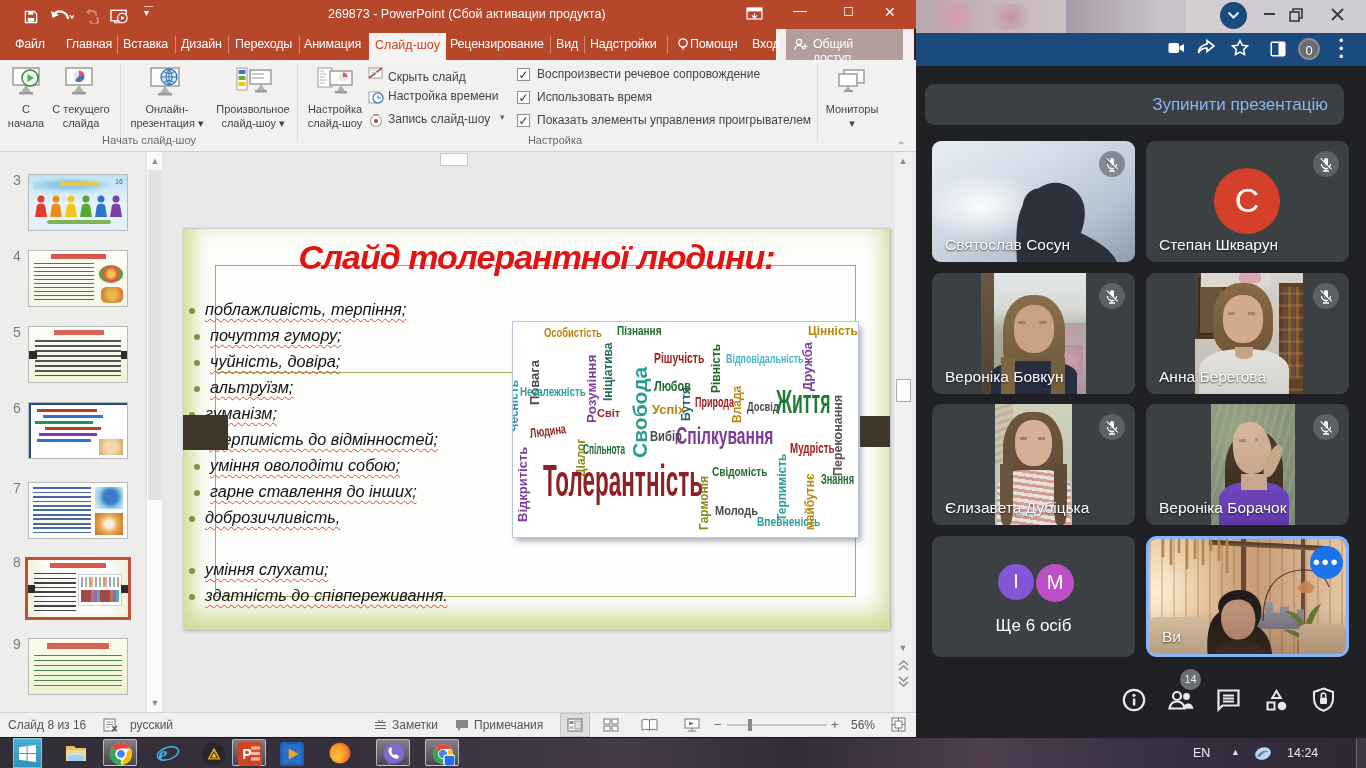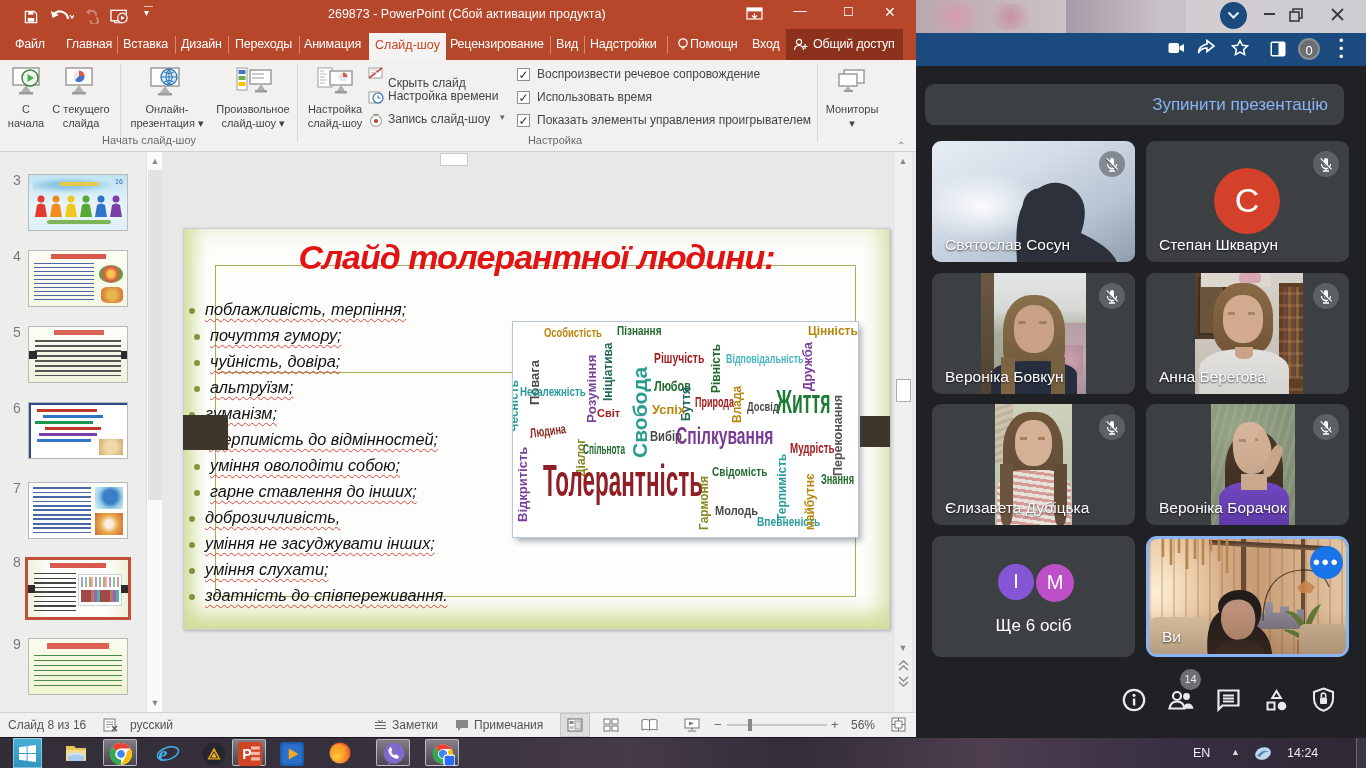--- a/index.html
+++ b/index.html
@@ -3,21 +3,21 @@
 <meta charset="utf-8">
 <style>
   * { margin:0; padding:0; box-sizing:border-box; }
   html,body { width:1366px; height:768px; overflow:hidden; font-family:"Liberation Sans", sans-serif; }
   #screen { position:relative; width:1366px; height:768px; background:#1a1420; overflow:hidden; }
   .abs { position:absolute; }
 
   
   #ppt { left:0; top:0; width:916px; height:737px; background:#f1f0ee; border-right:2px solid #46180e; border-bottom:2px solid #d08a74; }
   #titlebar { left:0; top:0; width:916px; height:29px; background:#b7472a; }
-  #tabrow { left:0; top:29px; width:916px; height:31px; background:#b7472a; }
+  #tabrow { left:0; top:29px; width:776px; height:31px; background:#b7472a; }
   .qat { color:#fff; }
   .tab { position:absolute; top:8px; color:#fff; font-size:12.5px; letter-spacing:-0.2px; }
   .tabsep { position:absolute; top:7px; width:1px; height:18px; background:rgba(255,255,255,0.35); }
   #activetab { position:absolute; left:369px; top:4px; width:77px; height:27px; background:#f5f3f2; color:#c54522; font-size:12.5px; text-align:center; line-height:25px; }
   #ribbon { left:0; top:60px; width:916px; height:92px; background:#f3f1f0; border-bottom:1px solid #d2d0ce; }
   .grpsep { position:absolute; top:4px; width:1px; height:78px; background:#dcdad8; }
   .rlabel { position:absolute; top:74px; font-size:11px; color:#6a6a6a; text-align:center; }
   .rbtntext { position:absolute; font-size:11px; color:#444; text-align:center; line-height:14px; }
   .smalltext { position:absolute; font-size:12px; color:#444; }
   .chk { position:absolute; width:13px; height:13px; background:#fff; border:1px solid #8f8f8f; font-size:12px; color:#333; line-height:12px; text-align:center; }
@@ -434,21 +434,21 @@
           <path d="M27 11 L27 6.5 A4.5 4.5 0 0 1 31.5 11 Z" fill="#e2574c"></path>
         </svg>
       <div class="rbtntext" style="left:303px;top:42px;width:64px">Настройка<br>слайд-шоу</div>
       <div class="rlabel" style="left:99px;width:100px">Начать слайд-шоу</div>
 
       <svg class="abs" style="left:368px;top:7px" width="16" height="14" viewBox="0 0 16 14">
           <rect x="1" y="1" width="13" height="10" fill="#fff" stroke="#9c9c9c"></rect>
           <path d="M1 11 L14 1" stroke="#c0504d" stroke-width="1.6"></path>
           <path d="M3 3 h6 M3 5.5 h8" stroke="#c9c9c9"></path>
         </svg>
-      <div class="smalltext" style="left:388px;top:16px">Скрыть слайд</div>
+      <div class="smalltext" style="left:388px;top:10px">Скрыть слайд</div>
       <svg class="abs" style="left:368px;top:30px" width="16" height="15" viewBox="0 0 16 15">
           <rect x="1" y="2" width="11" height="11" fill="#fff" stroke="#9c9c9c"></rect>
           <circle cx="10" cy="8" r="5" fill="#fff" stroke="#2e75b6" stroke-width="1.2"></circle>
           <path d="M10 5.5 V8 H12.5" stroke="#2e75b6" stroke-width="1.1" fill="none"></path>
         </svg>
       <div class="smalltext" style="left:388px;top:29px">Настройка времени</div>
       <svg class="abs" style="left:368px;top:53px" width="16" height="15" viewBox="0 0 16 15">
           <circle cx="8" cy="8" r="5.5" fill="#fff" stroke="#9c9c9c" stroke-width="1.1"></circle>
           <circle cx="8" cy="8" r="2" fill="#c0392b"></circle>
           <path d="M8 2 V0.5 M5 1.5 h6" stroke="#9c9c9c"></path>
@@ -576,21 +576,20 @@
       <div id="slidetitle">Слайд толерантної людини:</div>
       <div class="bul" style="top:72px">поблажливість, терпіння;</div>
       <div class="bul" style="top:98px;left:27px">почуття гумору;</div>
       <div class="bul" style="top:124px;left:27px">чуйність, довіра;</div>
       <div class="bul" style="top:150px;left:27px">альтруїзм;</div>
       <div class="bul" style="top:176px">гуманізм;</div>
       <div class="bul" style="top:202px;left:26px">терпимість до відмінностей;</div>
       <div class="bul" style="top:228px;left:27px">уміння оволодіти собою;</div>
       <div class="bul" style="top:254px;left:27px">гарне ставлення до інших;</div>
       <div class="bul" style="top:280px">доброзичливість,</div>
-      <div class="bul" style="top:306px">уміння не засуджувати інших;</div>
       <div class="bul" style="top:332px">уміння слухати;</div>
       <div class="bul" style="top:358px">здатність до співпереживання.</div>
 
       <div class="hnd" style="left:0px;top:187px;width:45px;height:35px"></div>
       <div class="hnd" style="left:677px;top:188px;width:33px;height:31px"></div>
 
       <div id="cloud">
         <div class="cw vert" style="left:15px;top:17px;font-size:13px;color:#4a4a4a;height:66px">Повага</div>
         <div class="cw vert" style="left:-5px;top:40px;font-size:12px;color:#2a9d9f;height:70px">Чесність</div>
         <div class="cw" style="left:31px;top:5px;font-size:12.5px;color:#b8860b;transform:scale(0.75,1);transform-origin:0 0">Особистість</div>

